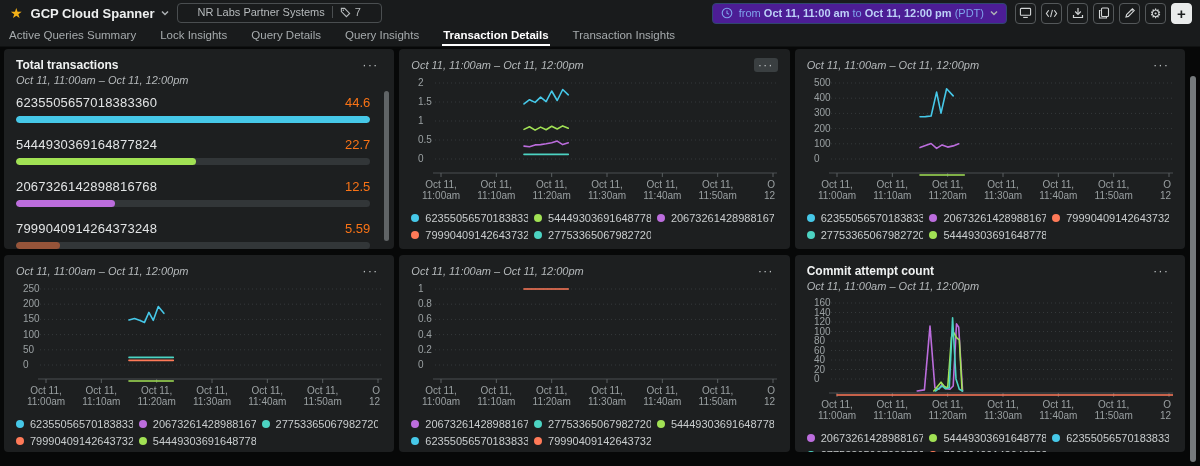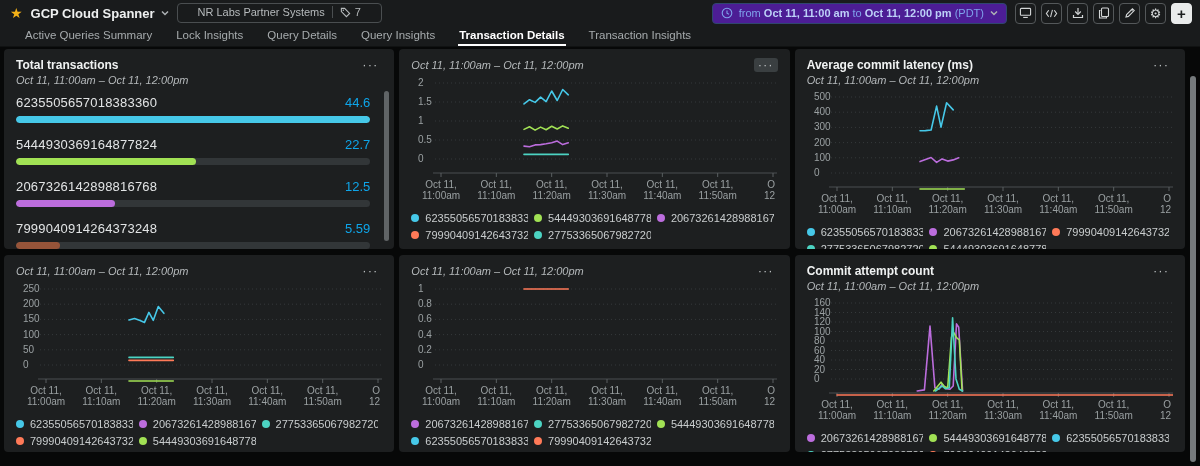--- a/index.html
+++ b/index.html
@@ -37,21 +37,21 @@
   .icon-btn {
     width:21px; height:21px; border:1px solid #54585a; border-radius:4px;
     display:flex; align-items:center; justify-content:center; background:transparent;
     color:#d3d6d7; cursor:pointer; font-size:11px;
   }
   .icon-btn svg { display:block; }
   .icon-btn.light { background:#e9ebeb; color:#1c1e1f; border-color:#e9ebeb; font-size:15px; font-weight:bold; }
   
   .tabs {
     height:21px; background:#191b1c; display:flex; gap:22px; align-items:flex-end;
-    padding:0 0 0 24px; border-bottom:1px solid #101212;
+    padding:0 0 0 8px; border-bottom:1px solid #101212;
   }
   .tab {
     font-size:11.5px; color:#a6abad; padding:0 1px 5px; cursor:pointer; white-space:nowrap;
   }
   .tab.active { color:#ffffff; font-weight:bold; box-shadow:inset 0 -2px 0 #ffffff; }
   
   .grid {
     display:grid; grid-template-columns:repeat(3,1fr); grid-template-rows:200px 197px;
     gap:6px 5px; padding:2px 15px 0 4px;
   }
@@ -64,21 +64,21 @@
   .panel-menu {
     color:#b9bdbf; font-size:13px; line-height:10px; cursor:pointer; padding:2px 4px;
     border-radius:3px; letter-spacing:1px;
   }
   .panel-menu.hl { background:#3a3f41; }
   
   .bars { margin-top:9px; padding-right:12px; }
   .bar-row { margin-bottom:14px; }
   .bar-top { display:flex; justify-content:space-between; align-items:baseline; margin-bottom:6px; }
   .bar-label { font-size:13px; color:#e2e4e5; letter-spacing:.2px; }
-  .bar-value { font-size:13px; color:#0ea5e9; }
+  .bar-value { font-size:13px; color:#f97316; }
   .bar-track { height:7px; background:#323638; border-radius:4px; overflow:hidden; }
   .bar-fill { height:100%; border-radius:4px; }
   .inner-scroll {
     position:absolute; right:5px; top:42px; width:5px; height:150px;
     background:#606466; border-radius:3px; cursor:pointer;
   }
   
   .chart-mount { height:128px; margin-top:5px; }
   .chart-mount svg { display:block; }
   .ylab, .xlab { fill:#9aa0a2; font-size:10px; font-family:"Liberation Sans",sans-serif; }
@@ -306,21 +306,20 @@
         <div class="legend-item">
           <span class="legend-dot" style="background:#4cd3c2"></span>
           <span class="legend-text">2775336506798272000</span>
         </div>
       </div>
   </section>
 
   <section class="panel chart-panel">
     <div class="panel-head">
       <div>
-        <div class="panel-title">Average commit latency (ms)</div>
         <div class="panel-sub">Oct 11, 11:00am – Oct 11, 12:00pm</div>
       </div>
       <div class="panel-menu">···</div>
     </div>
     <div class="chart-mount">
         <svg width="366" height="128">
           <line class="gridline" x1="24" y1="82" x2="366" y2="82"></line>
           <text class="ylab" x="7" y="85">0</text>
           <line class="gridline" x1="24" y1="66.8" x2="366" y2="66.8"></line>
           <text class="ylab" x="7" y="69.8">100</text>

